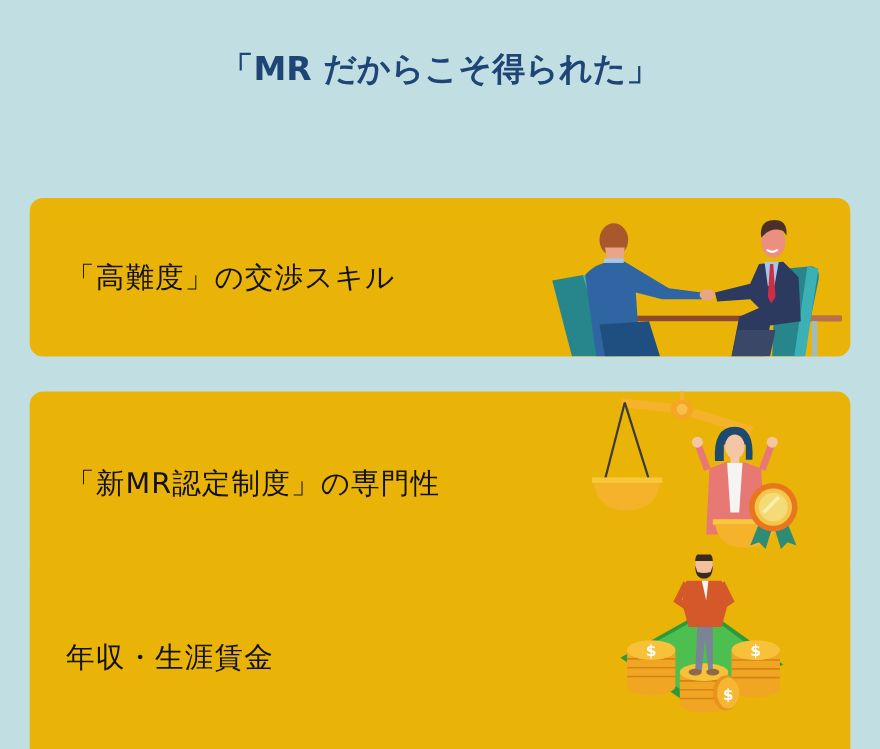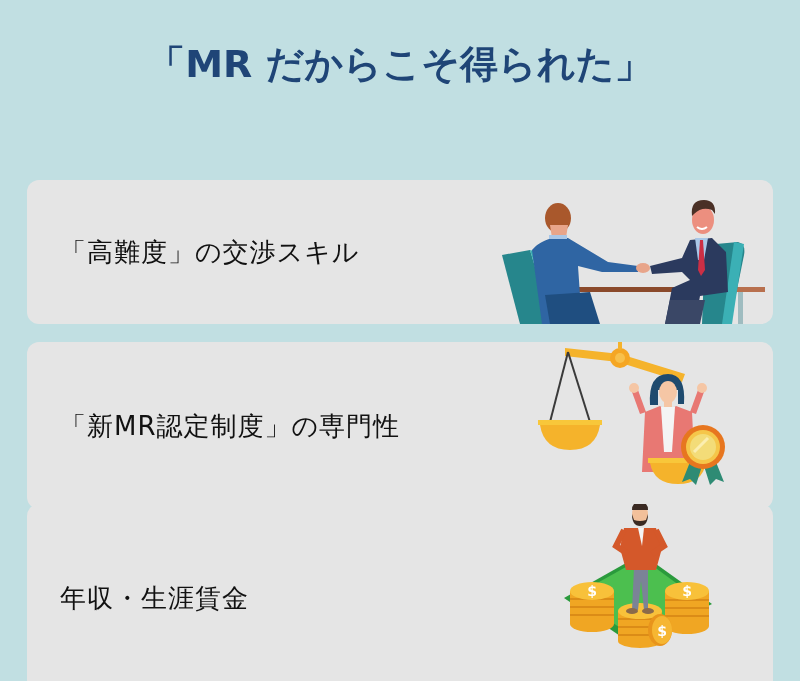--- a/index.html
+++ b/index.html
@@ -5,26 +5,26 @@
     * { margin: 0; padding: 0; box-sizing: border-box; }
     html, body {
       width: 800px; height: 681px; overflow: hidden;
       background: #c1dfe2;
       font-family: "DejaVu Sans", "Liberation Sans", sans-serif;
     }
     .page { position: relative; width: 800px; height: 681px; background: #c1dfe2; }
     .title {
       position: absolute; left: 0; top: 38px; width: 800px;
       text-align: center; color: #1f4577; font-weight: bold;
-      font-size: 38px; line-height: 52px; letter-spacing: 0px;
+      font-size: 30px; line-height: 52px; letter-spacing: 0px;
     }
     .title .line { display: block; white-space: nowrap; }
     .card {
       position: absolute; left: 27px; width: 746px;
-      background: #e5e5e5; border-radius: 12px; overflow: hidden;
+      background: #eab308; border-radius: 12px; overflow: hidden;
     }
     .card .label {
       position: absolute; left: 33px; top: 50%; transform: translateY(-50%);
       font-size: 26px; color: #111111; font-weight: 500; white-space: nowrap;
       letter-spacing: 1px;
     }
     .card svg.illus { position: absolute; }
   </style>
 </head>
 <body>
@@ -64,21 +64,21 @@
 
       <path d="M205 58 L218 58 L214 80 L208 80 Z" fill="#a9c7e8"></path>
       <path d="M210 60 L213 60 L215 90 L211 96 L208 90 Z" fill="#cc2f45"></path>
 
       <ellipse cx="213" cy="40" rx="11" ry="14" fill="#ec8f7f"></ellipse>
       <path d="M202 36 Q200 20 214 20 Q226 20 225 34 L222 30 Q212 26 204 34 Z" fill="#4a3026"></path>
       <path d="M207 47 Q212 51 217 47" stroke="#fff" stroke-width="2" fill="none"></path>
     </svg>
   </div>
 
-  <div class="card" style="top:342px;height:167px;">
+  <div class="card" style="top:356px;height:167px;">
     <span class="label">「新MR認定制度」の専門性</span>
     <svg class="illus" style="left:493px;top:-10px;" width="230" height="154" viewBox="0 0 230 154">
 
       <path d="M45 16 L100 22 L165 42 L162 50 L98 30 L45 24 Z" fill="#f5b32b"></path>
       <circle cx="100" cy="26" r="10" fill="#f5a623"></circle>
       <circle cx="100" cy="26" r="5" fill="#f8c04a"></circle>
       <rect x="98" y="6" width="4" height="12" rx="2" fill="#f5b32b"></rect>
 
       <line x1="48" y1="20" x2="30" y2="90" stroke="#3a3a3a" stroke-width="2"></line>
       <line x1="48" y1="20" x2="70" y2="90" stroke="#3a3a3a" stroke-width="2"></line>

